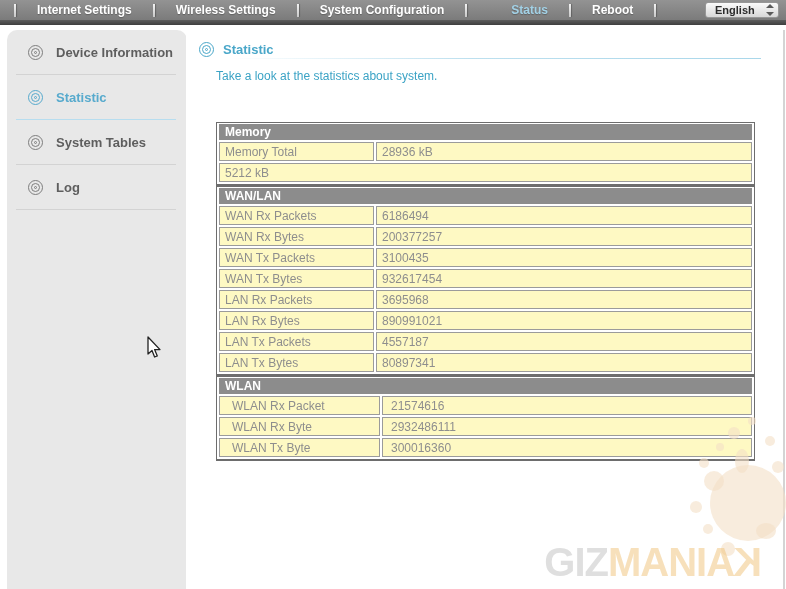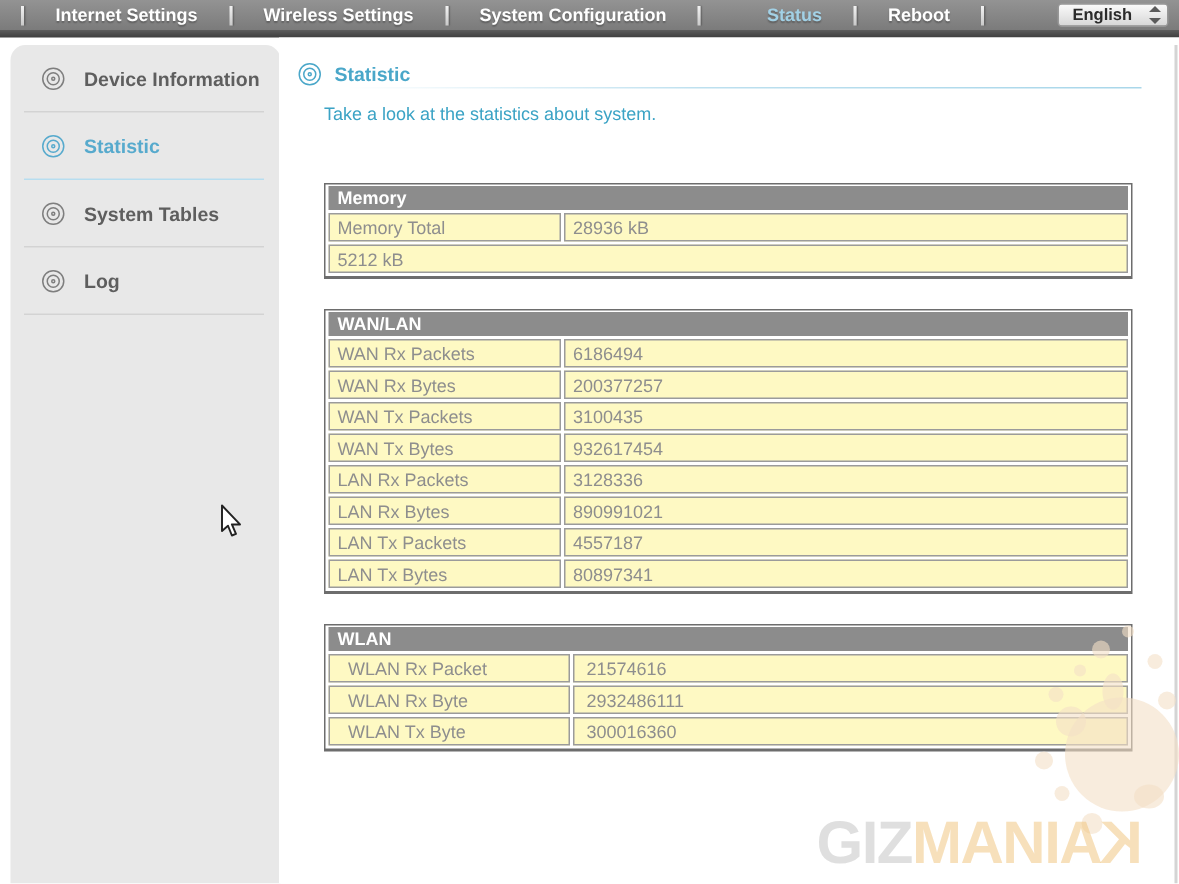--- a/index.html
+++ b/index.html
@@ -77,21 +77,21 @@
   .heading-rule {
     position:absolute; top:33px; left:45px; width:530px; height:1px;
     background:linear-gradient(to right, rgba(190,224,240,0), #bde0ef 45%, #a9d7ea);
   }
   .page-subtitle { position:absolute; top:44px; left:30px; font-size:12px; color:#3ba3c5; }
 
   
   .tables { position:absolute; left:30px; top:97px; width:539px; }
   .stat-table {
     border:1px solid #6d6d6d; border-bottom-width:2px;
-    padding:1px 2px 2px 2px; margin-bottom:20px; background:#fff;
+    padding:1px 2px 2px 2px; background:#fff;
   }
   .stat-header {
     background:#8c8c8c; color:#ffffff; font-size:12px; font-weight:bold;
     height:16px; line-height:16px; padding-left:6px;
   }
   .stat-row { display:flex; gap:2px; margin-top:2px; }
   .stat-cell {
     border:1px solid #9b9b9b; background:#fef9c3; height:19px;
     display:flex; align-items:center;
     font-size:12px; color:#8e8e8e; padding-left:5px; overflow:hidden;
@@ -203,21 +203,21 @@
         <div class="stat-row">
           <div class="stat-cell cell-label">WAN Tx Packets</div>
           <div class="stat-cell cell-value">3100435</div>
         </div>
         <div class="stat-row">
           <div class="stat-cell cell-label">WAN Tx Bytes</div>
           <div class="stat-cell cell-value">932617454</div>
         </div>
         <div class="stat-row">
           <div class="stat-cell cell-label">LAN Rx Packets</div>
-          <div class="stat-cell cell-value">3128336</div>
+          <div class="stat-cell cell-value">3695968</div>
         </div>
         <div class="stat-row">
           <div class="stat-cell cell-label">LAN Rx Bytes</div>
           <div class="stat-cell cell-value">890991021</div>
         </div>
         <div class="stat-row">
           <div class="stat-cell cell-label">LAN Tx Packets</div>
           <div class="stat-cell cell-value">4557187</div>
         </div>
         <div class="stat-row">

